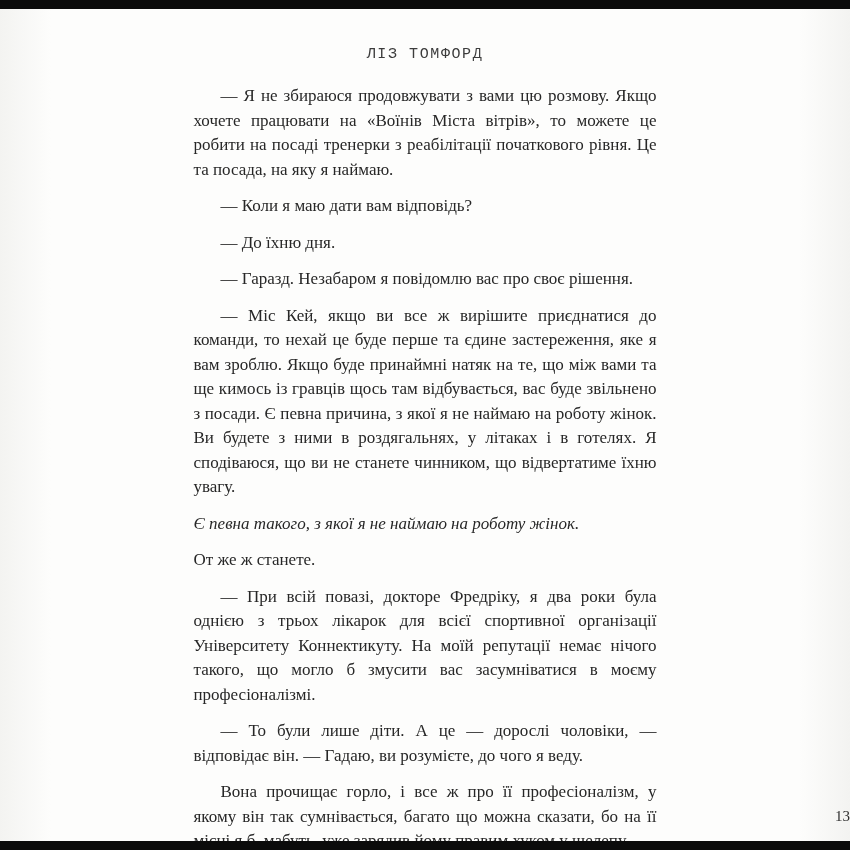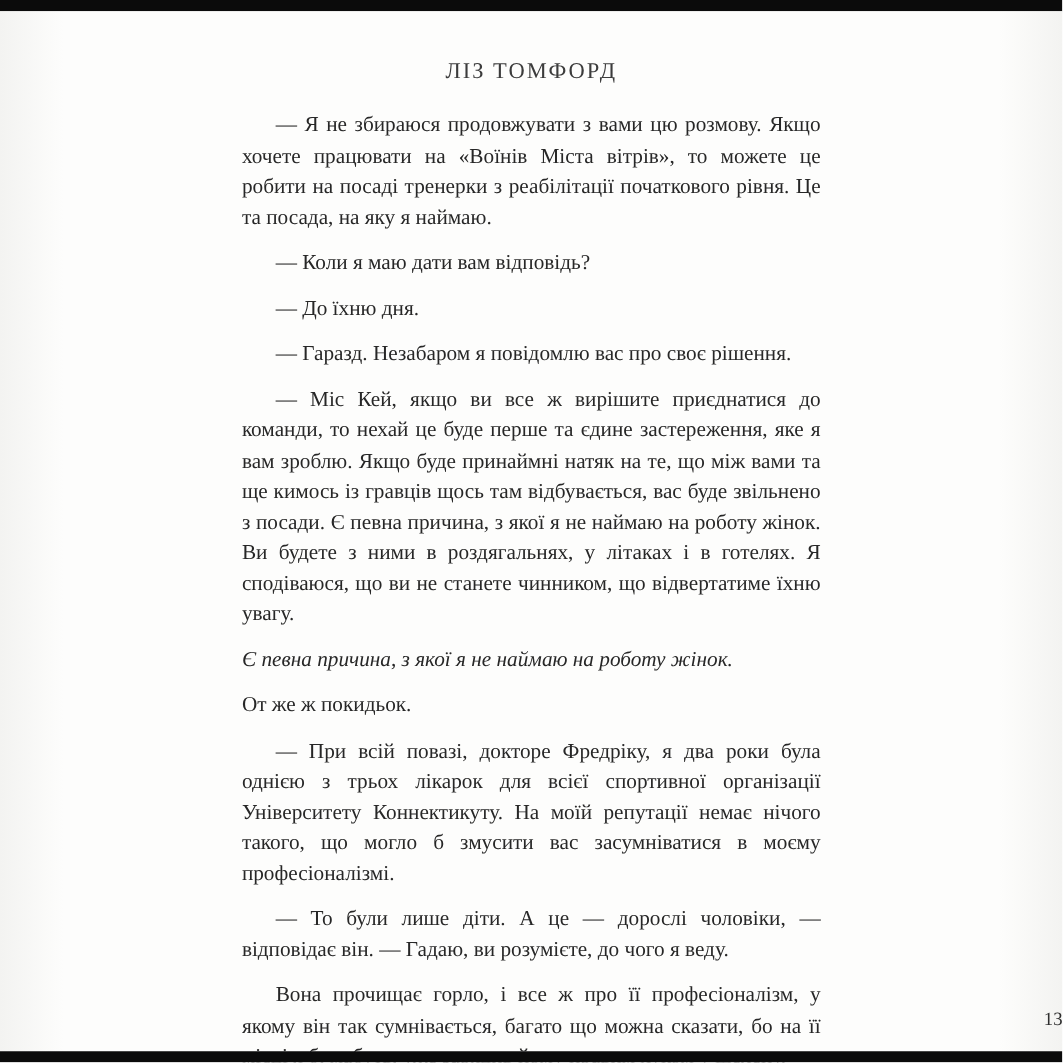--- a/index.html
+++ b/index.html
@@ -28,23 +28,24 @@
     position: absolute;
     top: 9px;
     bottom: 9px;
     left: 0;
     right: 0;
     background: linear-gradient(90deg, #f3f3f1 0%, #fdfdfc 6%, #fdfdfc 94%, #f3f3f1 100%);
   }
   .running-header {
     margin-top: 37px;
     text-align: center;
-    font-size: 18px;
+    font-size: 15px;
     letter-spacing: 1.6px;
     color: #3c3c3c;
+    font-family: Liberation Mono, monospace;
   }
   .body-text {
     width: 487px;
     margin: 21px auto 0 auto;
     font-size: 17px;
     line-height: 24.5px;
     color: #272727;
     text-align: justify;
     text-justify: inter-word;
   }
@@ -75,22 +76,22 @@
   <div class="page">
 
     <div class="running-header">ЛІЗ ТОМФОРД</div>
 
     <div class="body-text">
       <p>— Я не збираюся продовжувати з вами цю розмову. Якщо хочете працювати на «Воїнів Міста вітрів», то можете це робити на посаді тренерки з реабілітації початкового рівня. Це та посада, на яку я наймаю.</p>
       <p>— Коли я маю дати вам відповідь?</p>
       <p>— До їхню дня.</p>
       <p>— Гаразд. Незабаром я повідомлю вас про своє рішення.</p>
       <p>— Міс Кей, якщо ви все ж вирішите приєднатися до команди, то нехай це буде перше та єдине застереження, яке я вам зроблю. Якщо буде принаймні натяк на те, що між вами та ще кимось із гравців щось там відбувається, вас буде звільнено з посади. Є певна причина, з якої я не наймаю на роботу жінок. Ви будете з ними в роздягальнях, у літаках і в готелях. Я сподіваюся, що ви не станете чинником, що відвертатиме їхню увагу.</p>
-      <p class="italic no-indent">Є певна причина, з якої я не наймаю на роботу жінок.</p>
-      <p class="no-indent">От же ж покидьок.</p>
+      <p class="italic no-indent">Є певна такого, з якої я не наймаю на роботу жінок.</p>
+      <p class="no-indent">От же ж станете.</p>
       <p>— При всій повазі, докторе Фредріку, я два роки була однією з трьох лікарок для всієї спортивної організації Університету Коннектикуту. На моїй репутації немає нічого такого, що могло б змусити вас засумніватися в моєму професіоналізмі.</p>
       <p>— То були лише діти. А це — дорослі чоловіки, — відповідає він. — Гадаю, ви розумієте, до чого я веду.</p>
       <p>Вона прочищає горло, і все ж про її професіоналізм, у якому він так сумнівається, багато що можна сказати, бо на її місці я б, мабуть, уже зарядив йому правим хуком у щелепу.</p>
     </div>
 
     <div class="page-number">13</div>
 
   </div>
 
   <div class="edge-bar bottom"></div>

